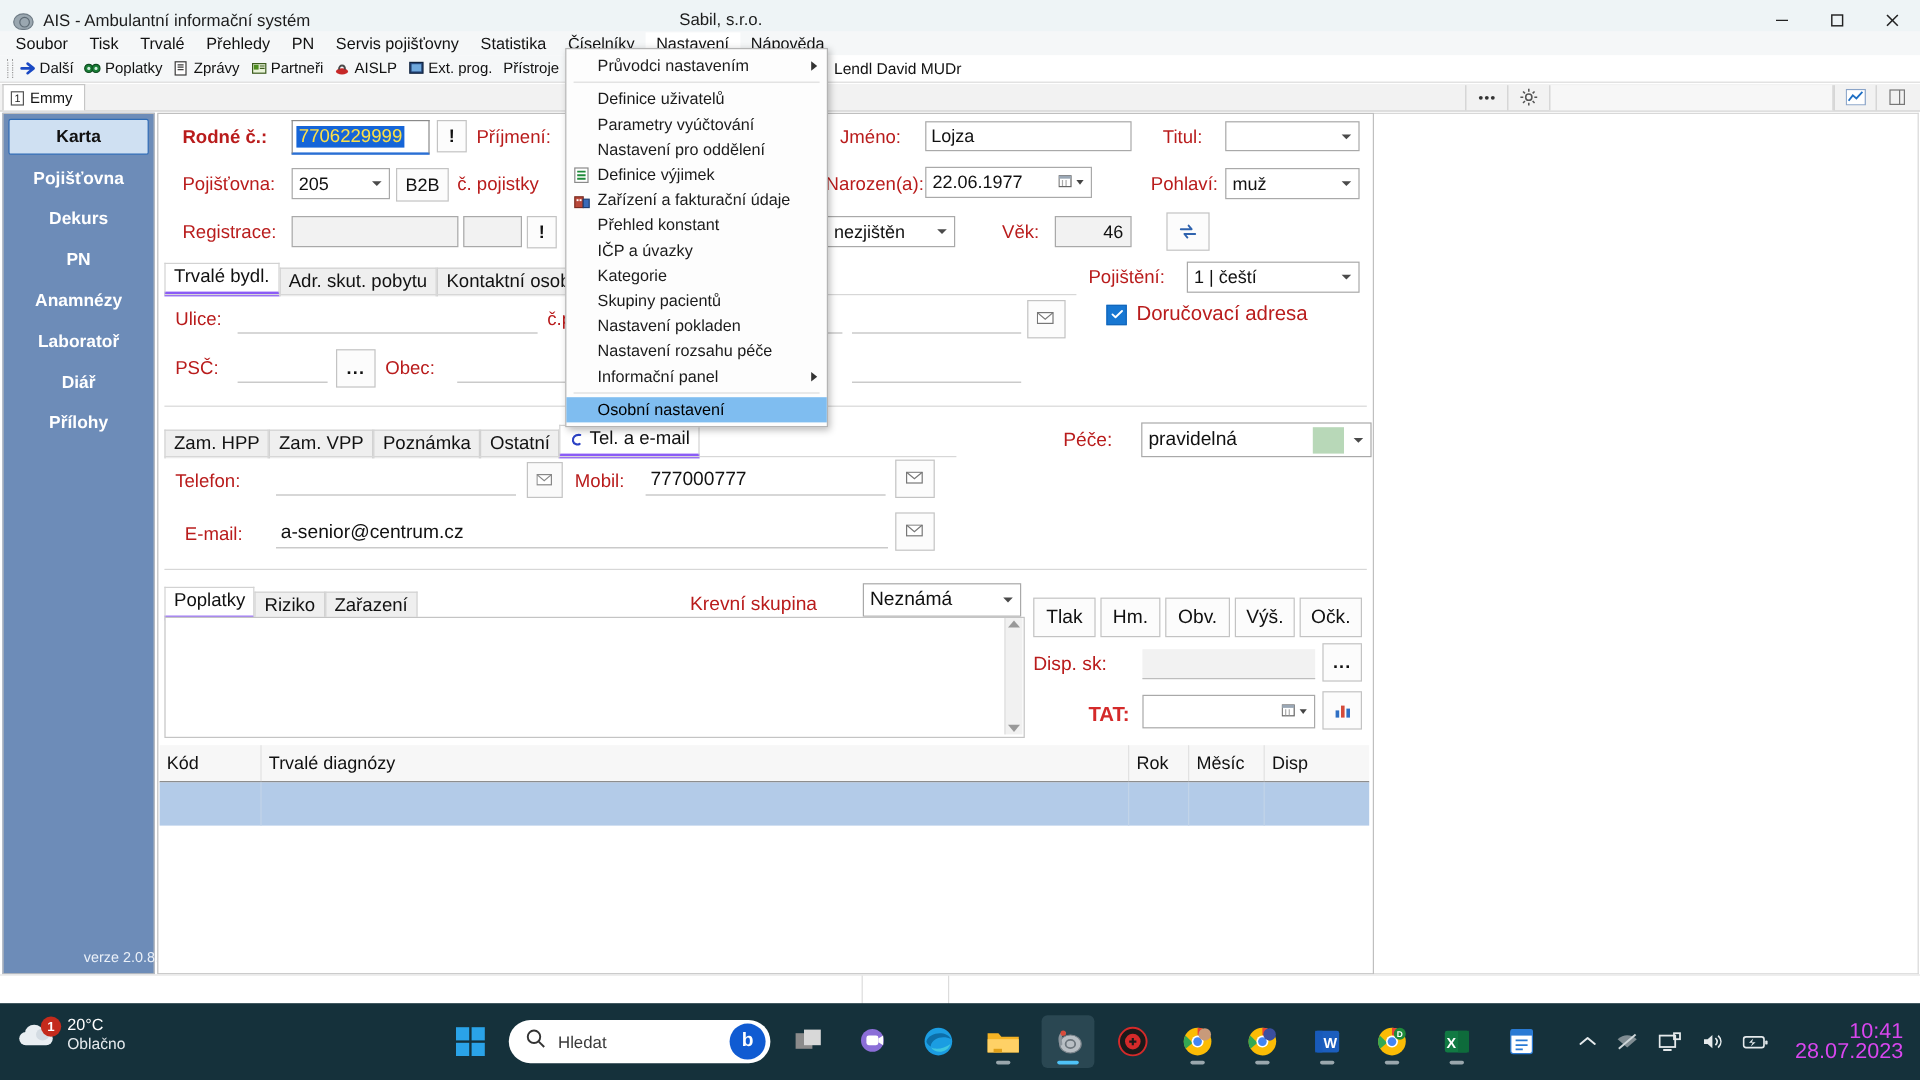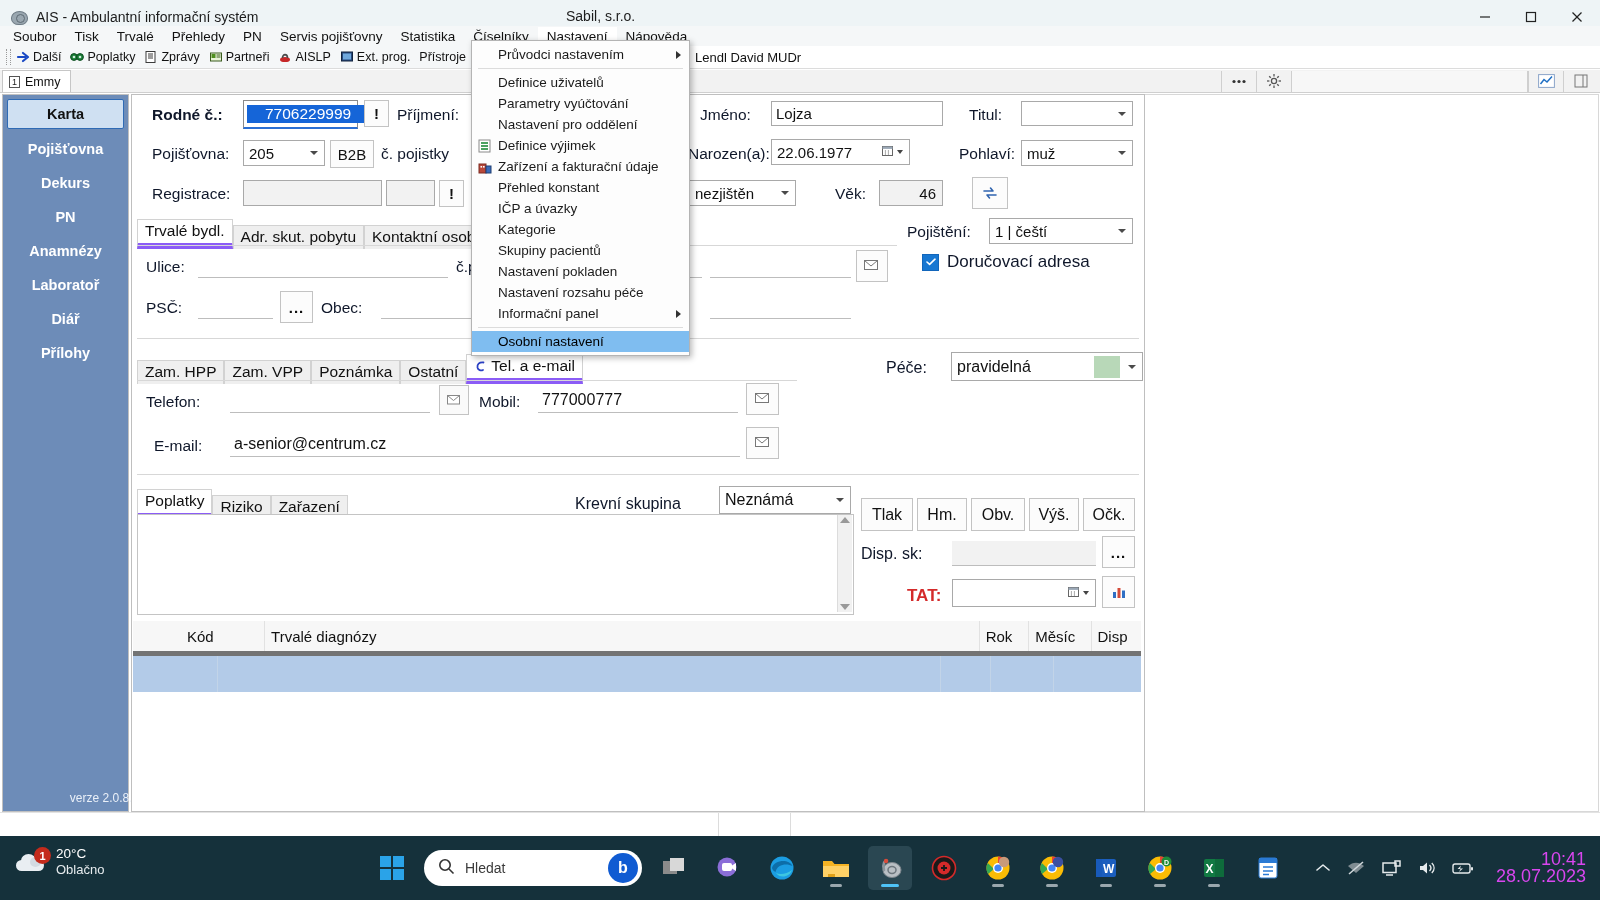--- a/index.html
+++ b/index.html
@@ -82,21 +82,21 @@
   }
   .side-version{
     position:absolute;left:0;bottom:6px;width:125px;text-align:center;color:#eaf0f8;font-size:12px;padding-left:39px;
   }
 
   
   .panel{
     position:absolute;left:131px;top:94px;width:1012px;height:716px;
     background:#ffffff;border:1px solid #bfbfbf;
   }
-  .lbl{font-size:15.5px;color:#0f172a;}
+  .lbl{font-size:15.5px;color:#b91c1c;}
   .lbl.b{font-weight:bold;}
   .fld{
     border:1px solid #a9a9a9;background:#fff;font-size:15px;color:#111;
     padding:1px 4px;box-sizing:border-box;font-family:"Liberation Sans",sans-serif;
   }
   .fld.flat{border:none;border-bottom:1px solid #bdbdbd;background:#fff;}
   .fld.ro{background:#f2f2f2;}
   .btn{
     border:1px solid #c3c3c3;background:#fcfcfc;font-size:15px;color:#111;
     display:flex;align-items:center;justify-content:center;box-sizing:border-box;
@@ -106,21 +106,21 @@
     font-size:15px;color:#111;display:flex;align-items:center;padding-left:5px;
   }
   .caret{
     position:absolute;right:6px;top:50%;margin-top:-2px;width:0;height:0;
     border-left:4px solid transparent;border-right:4px solid transparent;border-top:4px solid #4a4a4a;
   }
   .tabs{display:flex;align-items:flex-end;}
   .tab{
     font-size:15.5px;color:#111;padding:2px 7px 3px 7px;background:#efefef;border:1px solid #d2d2d2;border-bottom:none;
   }
-  .tab.active{background:#ffffff;border-bottom:6px solid #8b5cf6;}
+  .tab.active{background:#ffffff;border-bottom:4px solid #8b5cf6;}
   .hr{position:absolute;height:1px;background:#d7d7d7;}
 
   
   .dropdown{
     position:absolute;left:471px;top:40px;width:217px;
     background:#fdfdfd;border:1px solid #b4b4b4;box-shadow:2px 2px 6px rgba(0,0,0,.28);
     padding:3px 0;z-index:90;
   }
   .dd-item{
     height:21px;display:flex;align-items:center;font-size:13.5px;color:#1b1b1b;
@@ -129,21 +129,21 @@
   .dd-item.sel{background:#7fbdf0;color:#000;}
   .dd-sep{height:1px;background:#dcdcdc;margin:3px 6px;}
   .dd-arrow{
     position:absolute;right:8px;top:50%;margin-top:-4px;width:0;height:0;
     border-top:4px solid transparent;border-bottom:4px solid transparent;border-left:5px solid #333;
   }
   .dd-ico{position:absolute;left:6px;top:4px;width:14px;height:14px;}
 
   
   .tbl{position:absolute;left:1px;top:526px;width:1008px;height:188px;background:#fff;}
-  .tbl-head{display:flex;height:30px;border-bottom:5px solid #737373;background:#f7f7f7;padding-left:48px;}
+  .tbl-head{display:flex;height:30px;border-bottom:1px solid #737373;background:#f7f7f7;}
   .th{font-size:15px;color:#111;display:flex;align-items:center;padding-left:6px;border-right:1px solid #e2e2e2;box-sizing:border-box;}
   .tr{display:flex;height:36px;background:#b3cbe8;}
   .td{border-right:1px solid #c2d4e8;box-sizing:border-box;}
 
   
   .bottomstrip{position:absolute;left:0;top:812px;width:1600px;height:24px;background:#ffffff;border-top:1px solid #e3e3e3;}
   .bs-div{position:absolute;top:0;width:1px;height:24px;background:#dcdcdc;}
 
   
   .taskbar{
@@ -358,21 +358,21 @@
     <div class="side-btn">Laboratoř</div>
     <div class="side-btn">Diář</div>
     <div class="side-btn">Přílohy</div>
     <div class="side-version">verze 2.0.8.6</div>
   </div>
 
   <div class="panel">
 
     <div class="lbl b" style="position:absolute;left:20px;top:11px;">Rodné č.:</div>
     <div style="position:absolute;left:111px;top:5px;width:113px;height:26px;border:1px solid #8a8a8a;border-bottom:2px solid #2a6fd4;background:#fff;display:flex;align-items:center;">
-      <span style="background:#1565d8;color:#ffffff;font-size:15.5px;padding:0 18px;margin-left:3px;">7706229999</span>
+      <span style="background:#1565d8;color:#fde047;font-size:15.5px;padding:0 2px;margin-left:3px;">7706229999</span>
     </div>
     <div class="btn" style="position:absolute;left:232px;top:5px;width:25px;height:27px;font-weight:bold;">!</div>
     <div class="lbl" style="position:absolute;left:265px;top:11px;">Příjmení:</div>
     <input class="fld" style="position: absolute; left: 352px; top: 6px; width: 190px; height: 25px;" value="">
     <div class="lbl" style="position:absolute;left:568px;top:11px;">Jméno:</div>
     <input class="fld" style="position: absolute; left: 639px; top: 6px; width: 172px; height: 25px;" value="Lojza">
     <div class="lbl" style="position:absolute;left:837px;top:11px;">Titul:</div>
     <div class="combo" style="position:absolute;left:889px;top:6px;width:112px;height:25px;">
       <span></span>
         <span class="caret"></span>

